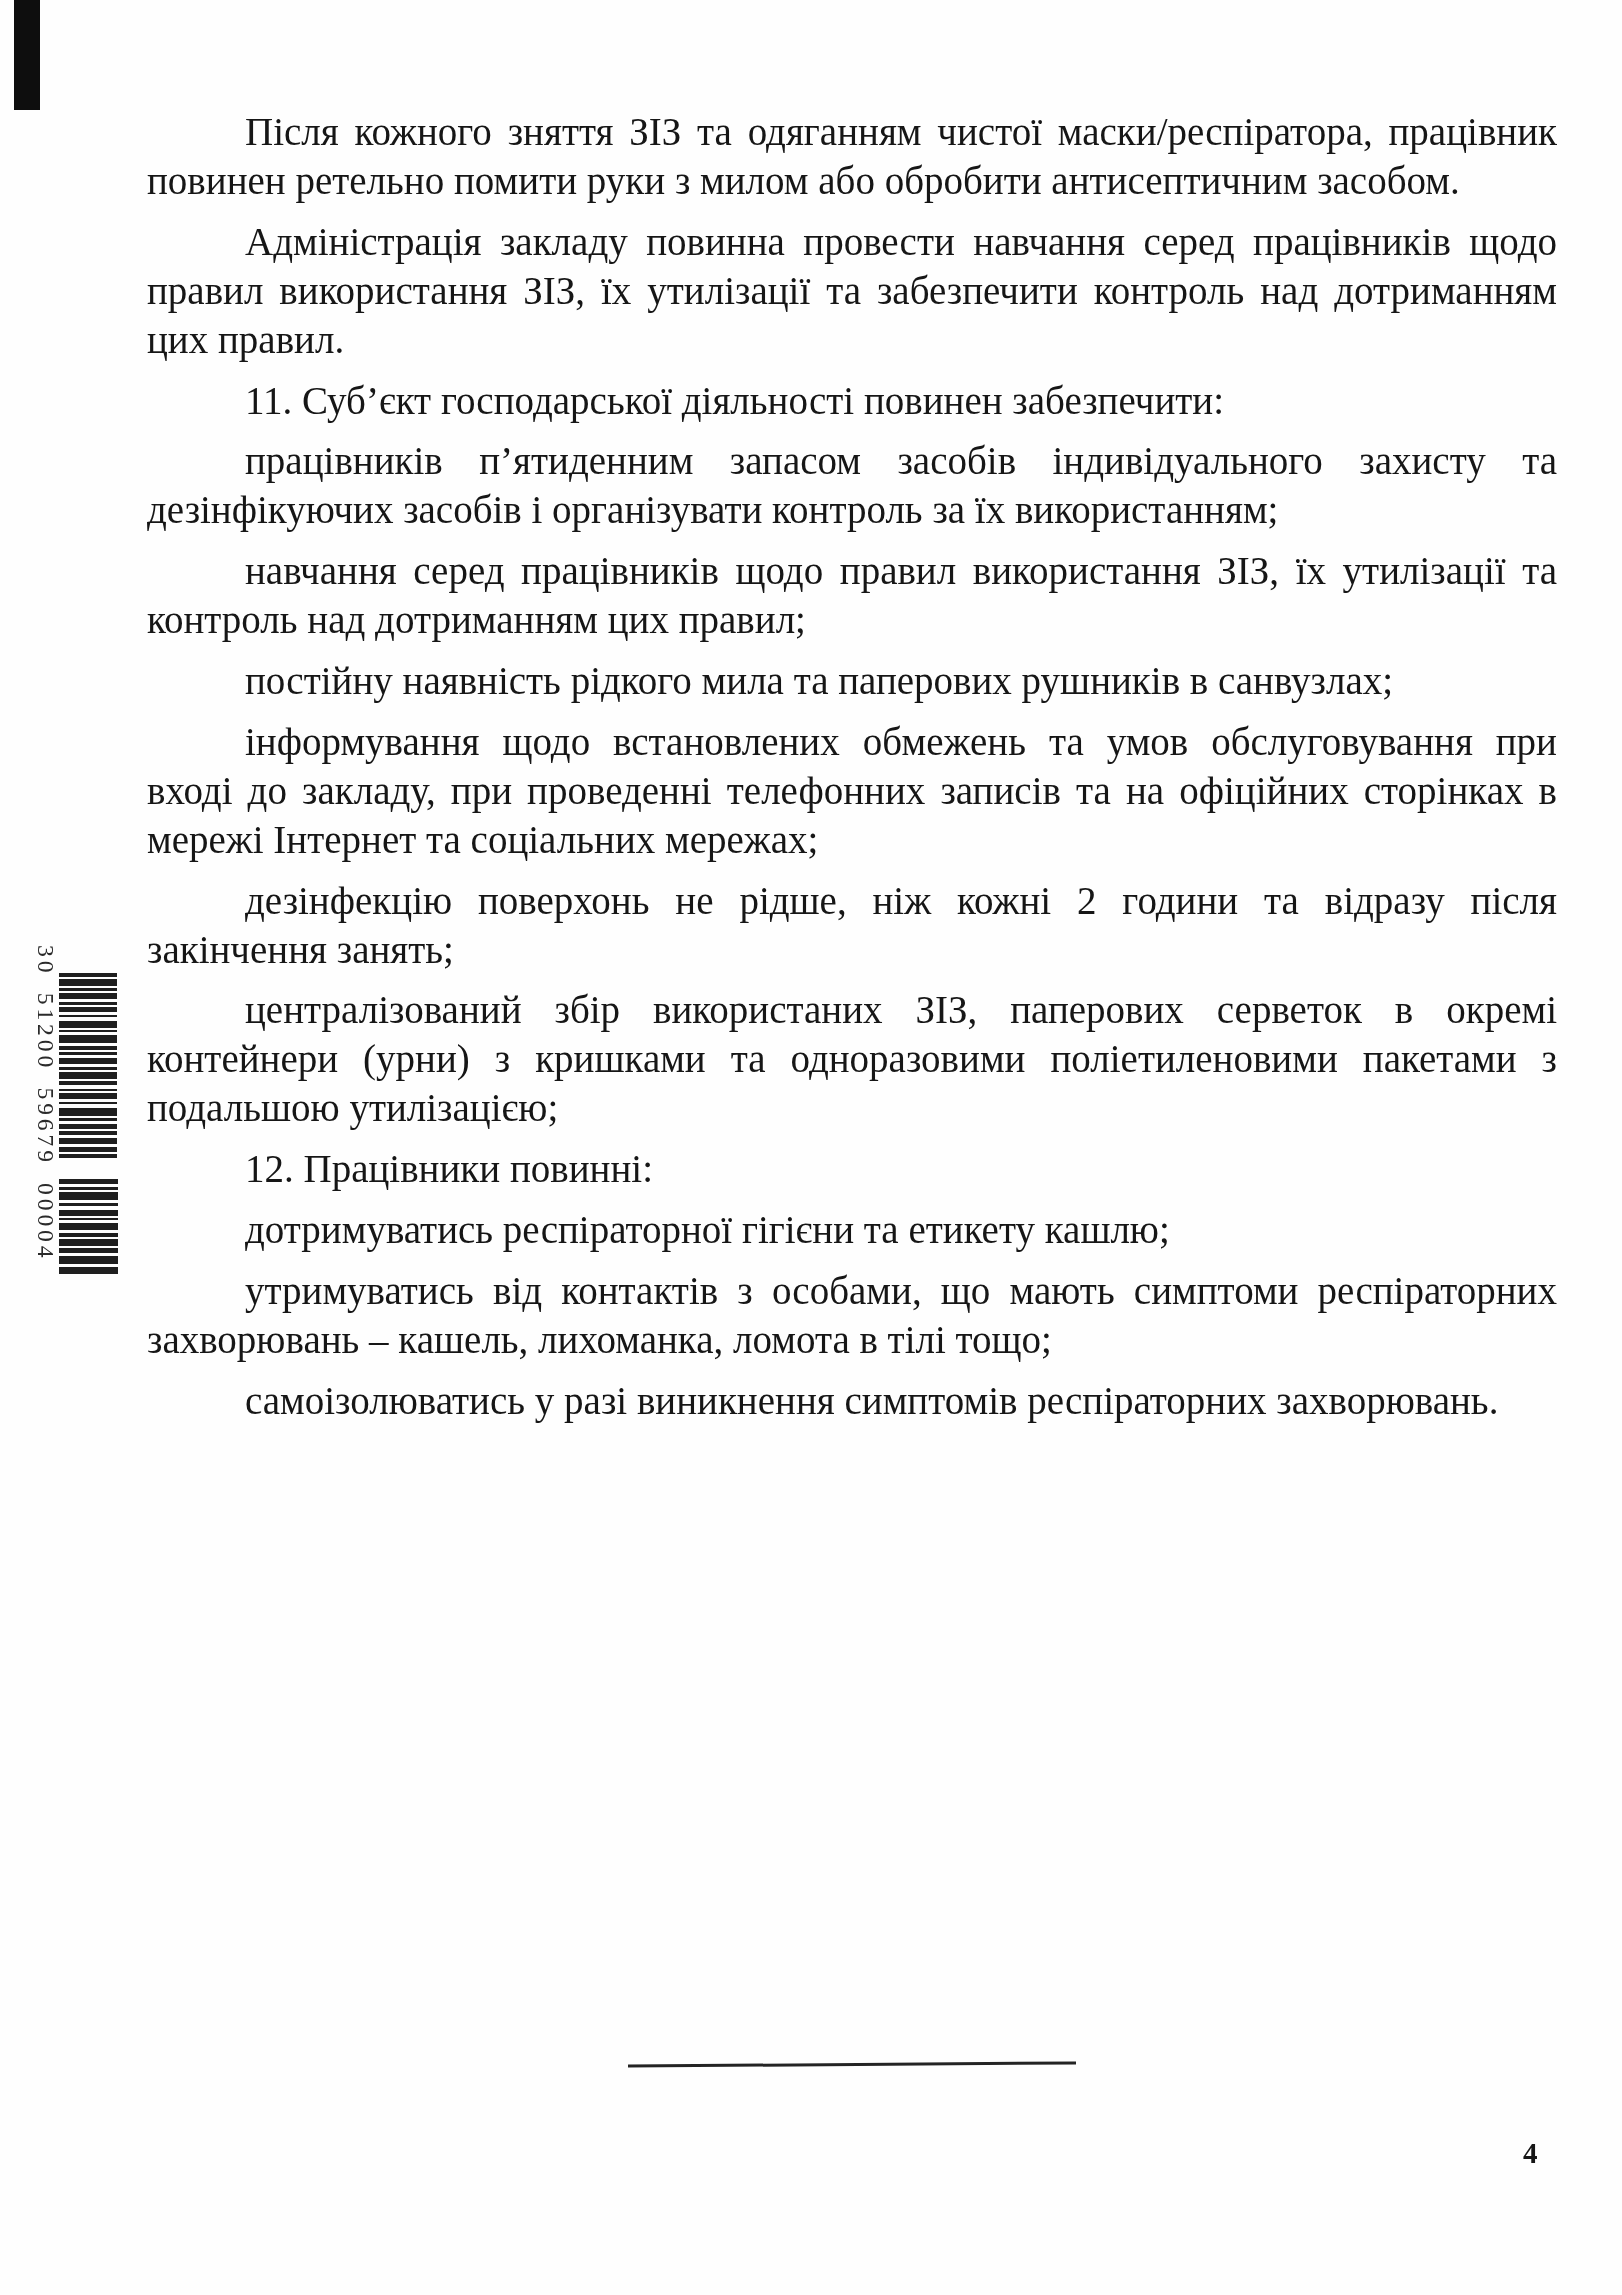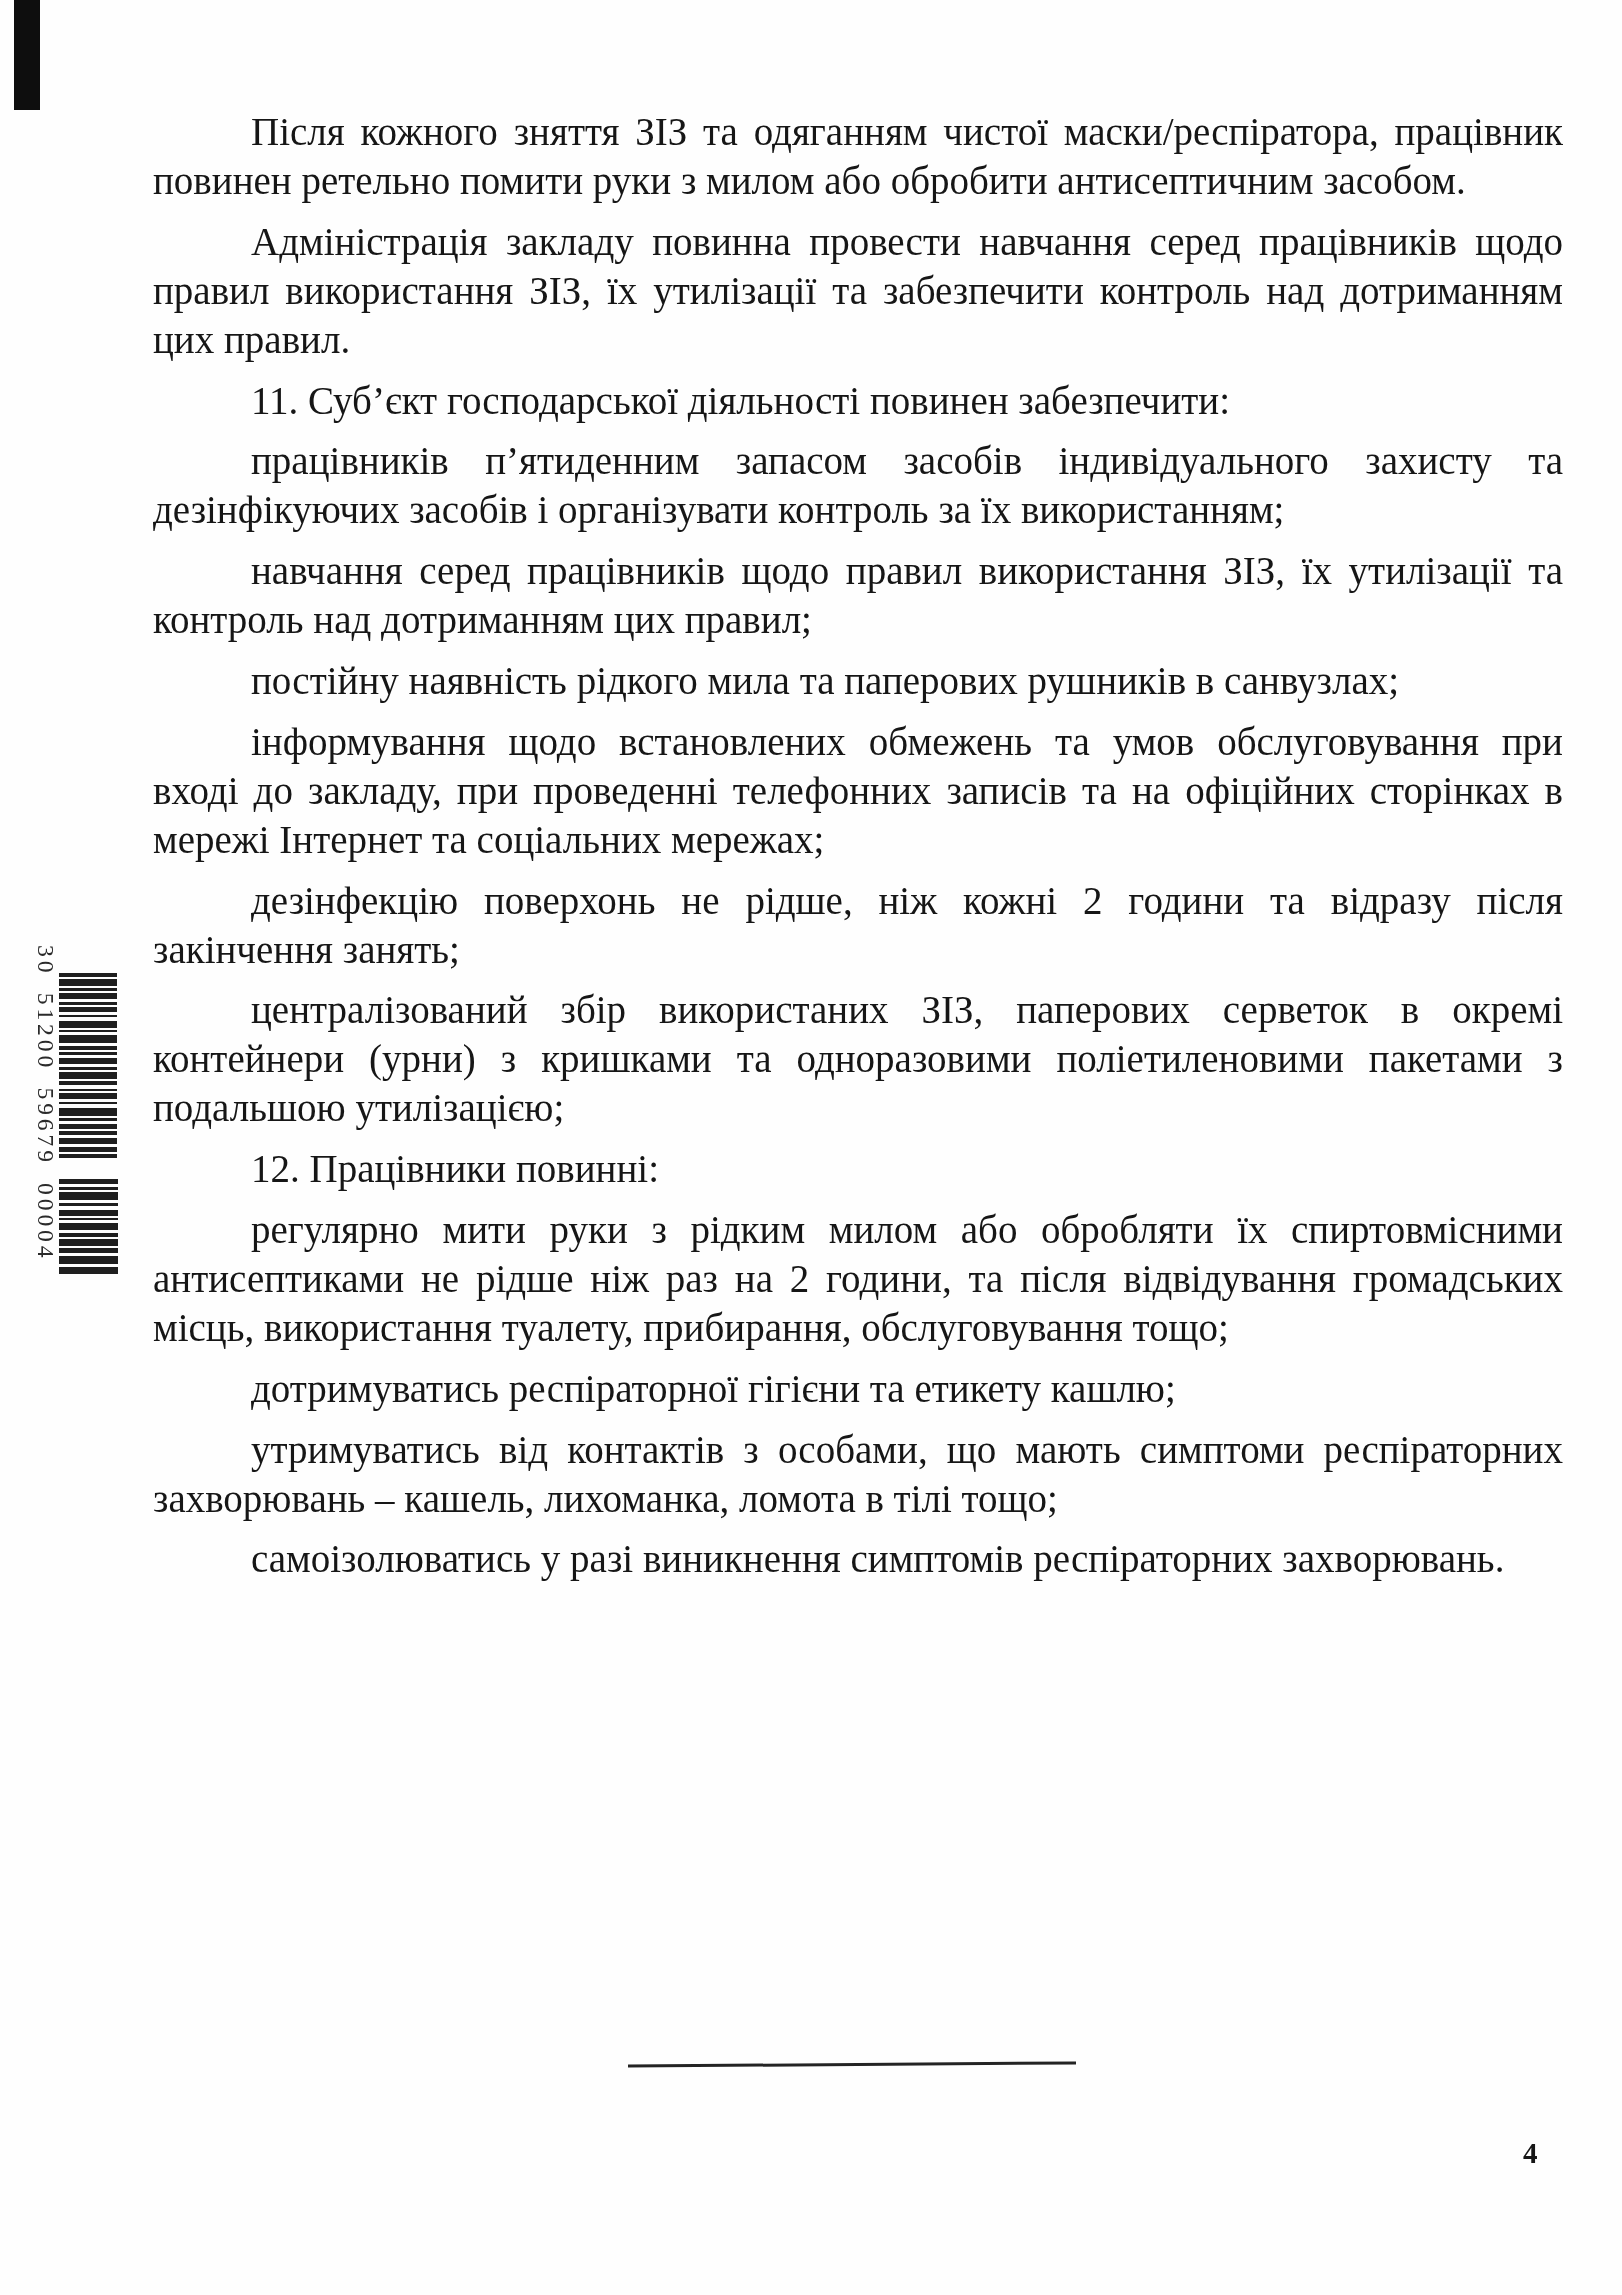--- a/index.html
+++ b/index.html
@@ -32,21 +32,21 @@
     transform:rotate(90deg);
     font-size:23.6px;line-height:26px;
     letter-spacing:3.9px;word-spacing:6.5px;
     color:#2a2a2a;
     white-space:nowrap;
   }
   .barcode-digits.d1{top:945px;}
   .barcode-digits.d2{top:1183px;}
   
   .doc{
-    position:absolute;left:153px;top:107px;width:1410px;
+    position:absolute;left:147px;top:107px;width:1410px;
     font-size:39px;line-height:49px;
   }
   .doc p{
     margin:0 0 11.8px 0;
     text-indent:98px;
     text-align:justify;
   }
   
   .rule{
     position:absolute;left:628px;top:2063px;width:448px;height:2.6px;
@@ -154,21 +154,20 @@
   <p>Після кожного зняття ЗІЗ та одяганням чистої маски/респіратора, працівник повинен ретельно помити руки з милом або обробити антисептичним засобом.</p>
       <p>Адміністрація закладу повинна провести навчання серед працівників щодо правил використання ЗІЗ, їх утилізації та забезпечити контроль над дотриманням цих правил.</p>
       <p>11. Суб’єкт господарської діяльності повинен забезпечити:</p>
       <p>працівників п’ятиденним запасом засобів індивідуального захисту та дезінфікуючих засобів і організувати контроль за їх використанням;</p>
       <p>навчання серед працівників щодо правил використання ЗІЗ, їх утилізації та контроль над дотриманням цих правил;</p>
       <p>постійну наявність рідкого мила та паперових рушників в санвузлах;</p>
       <p>інформування щодо встановлених обмежень та умов обслуговування при вході до закладу, при проведенні телефонних записів та на офіційних сторінках в мережі Інтернет та соціальних мережах;</p>
       <p>дезінфекцію поверхонь не рідше, ніж кожні 2 години та відразу після закінчення занять;</p>
       <p>централізований збір використаних ЗІЗ, паперових серветок в окремі контейнери (урни) з кришками та одноразовими поліетиленовими пакетами з подальшою утилізацією;</p>
       <p>12. Працівники повинні:</p>
-      <p>регулярно мити руки з рідким милом або обробляти їх спиртовмісними антисептиками не рідше ніж раз на 2 години, та після відвідування громадських місць, використання туалету, прибирання, обслуговування тощо;</p>
       <p>дотримуватись респіраторної гігієни та етикету кашлю;</p>
       <p>утримуватись від контактів з особами, що мають симптоми респіраторних захворювань – кашель, лихоманка, ломота в тілі тощо;</p>
       <p>самоізолюватись у разі виникнення симптомів респіраторних захворювань.</p>
     </div>
 
   <div class="rule"></div>
 
   <div class="page-number">4</div>
 
 </div>

